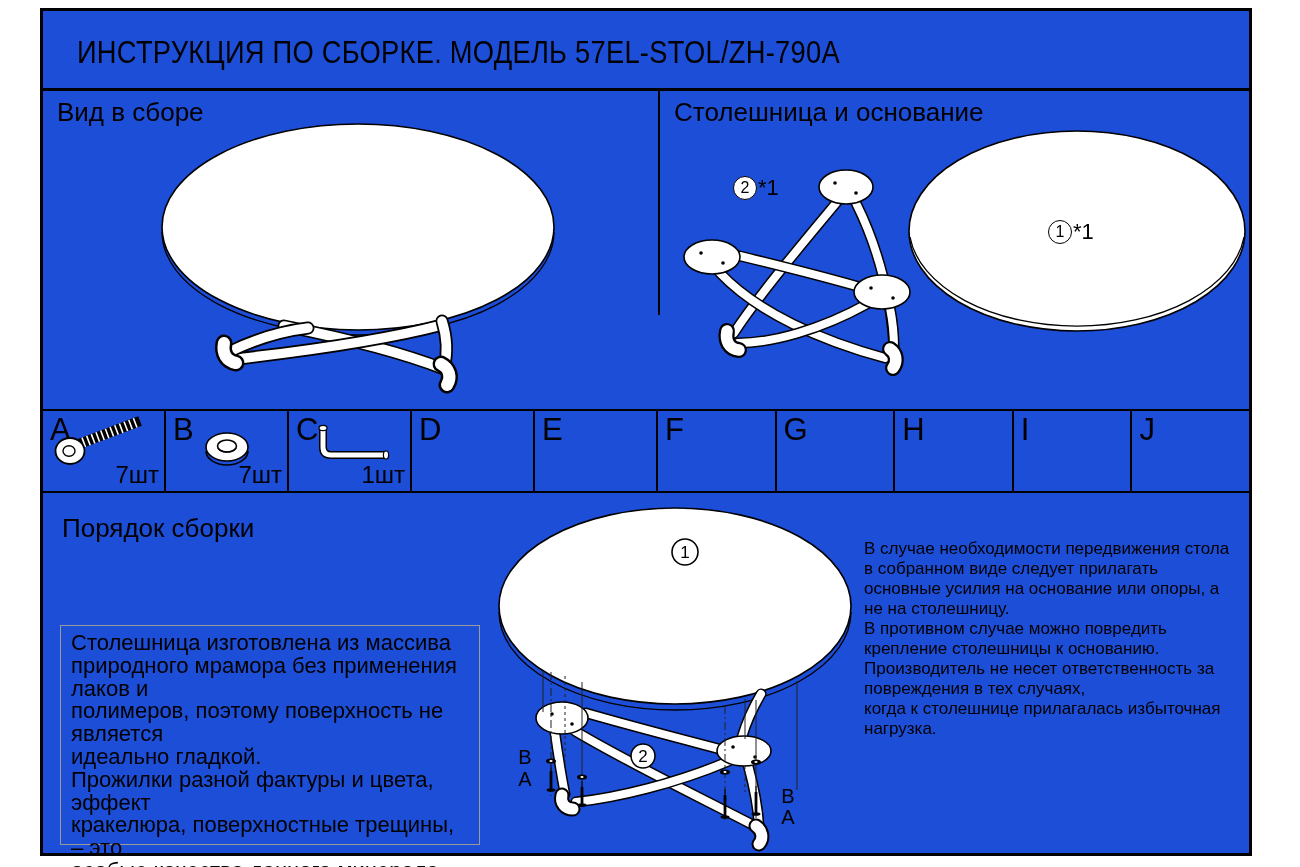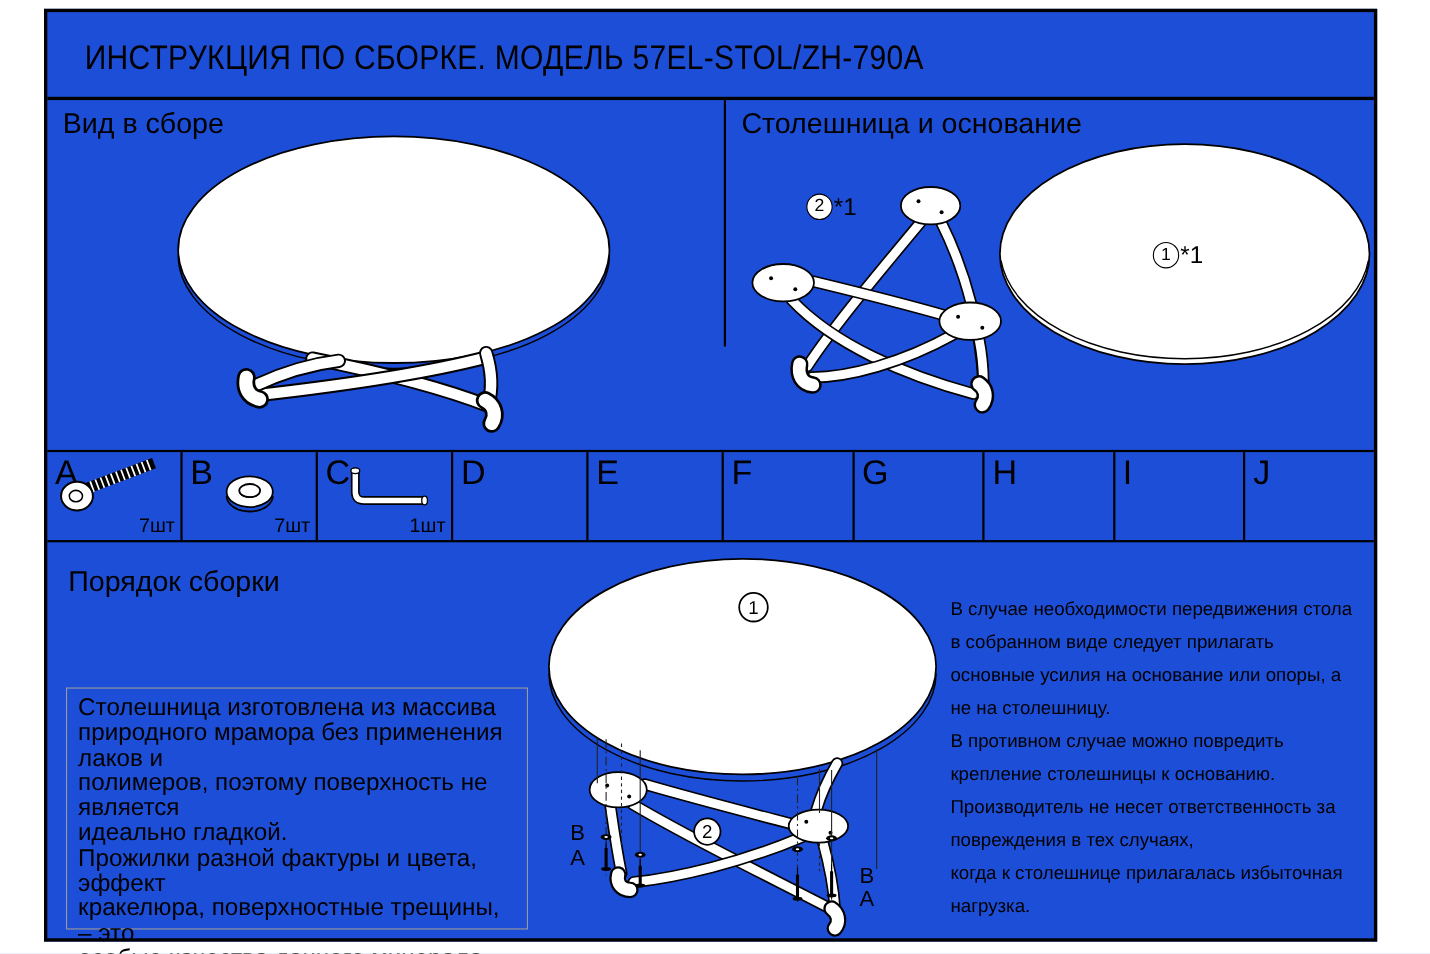--- a/index.html
+++ b/index.html
@@ -18,27 +18,27 @@
   
   .callout{position:absolute;display:flex;align-items:center;gap:1px;font-size:22px;z-index:3;}
   .circled{display:inline-flex;align-items:center;justify-content:center;width:24px;height:24px;border:1.7px solid #000;border-radius:50%;font-size:16px;box-sizing:border-box;background:#fff;}
   
   .hardware-row{position:absolute;left:0;top:398px;right:0;height:80px;border-top:2px solid #000;border-bottom:2px solid #000;display:flex;box-sizing:content-box;}
   .hw-cell{position:relative;border-right:2px solid #000;box-sizing:border-box;}
   .hw-cell.w1{width:123px;}
   .hw-cell.w2{flex:1;}
   .hw-cell:last-child{border-right:none;}
   .hw-letter{position:absolute;left:7px;top:2px;font-size:31px;line-height:1.1;}
-  .hw-qty{position:absolute;right:5px;bottom:2px;font-size:18px;}
+  .hw-qty{position:absolute;right:5px;bottom:2px;font-size:24px;}
   .hw-cell svg{position:absolute;left:0;top:0;}
   
   .assembly{position:absolute;left:0;top:480px;right:0;bottom:0;}
   .assembly h2{margin:0;position:absolute;left:19px;top:22px;font-size:26px;font-weight:normal;}
   .marble-box{position:absolute;left:17px;top:134px;width:420px;height:220px;border:1.5px solid #9a9a9a;box-sizing:border-box;padding:6px 10px;font-size:22px;line-height:22.8px;white-space:pre-line;}
-  .moving-note{position:absolute;left:821px;top:48px;width:400px;font-size:17px;line-height:30px;white-space:pre-line;}
+  .moving-note{position:absolute;left:821px;top:48px;width:400px;font-size:17px;line-height:20px;white-space:pre-line;}
   .assembly-svg{position:absolute;left:432px;top:9px;}
   svg text{font-family:"Liberation Sans",sans-serif;}
 </style>
 </head>
 <body>
 
 <div class="frame">
 
   <div class="title-row">
     <div class="doc-title">ИНСТРУКЦИЯ ПО СБОРКЕ. МОДЕЛЬ 57EL-STOL/ZH-790A</div>

